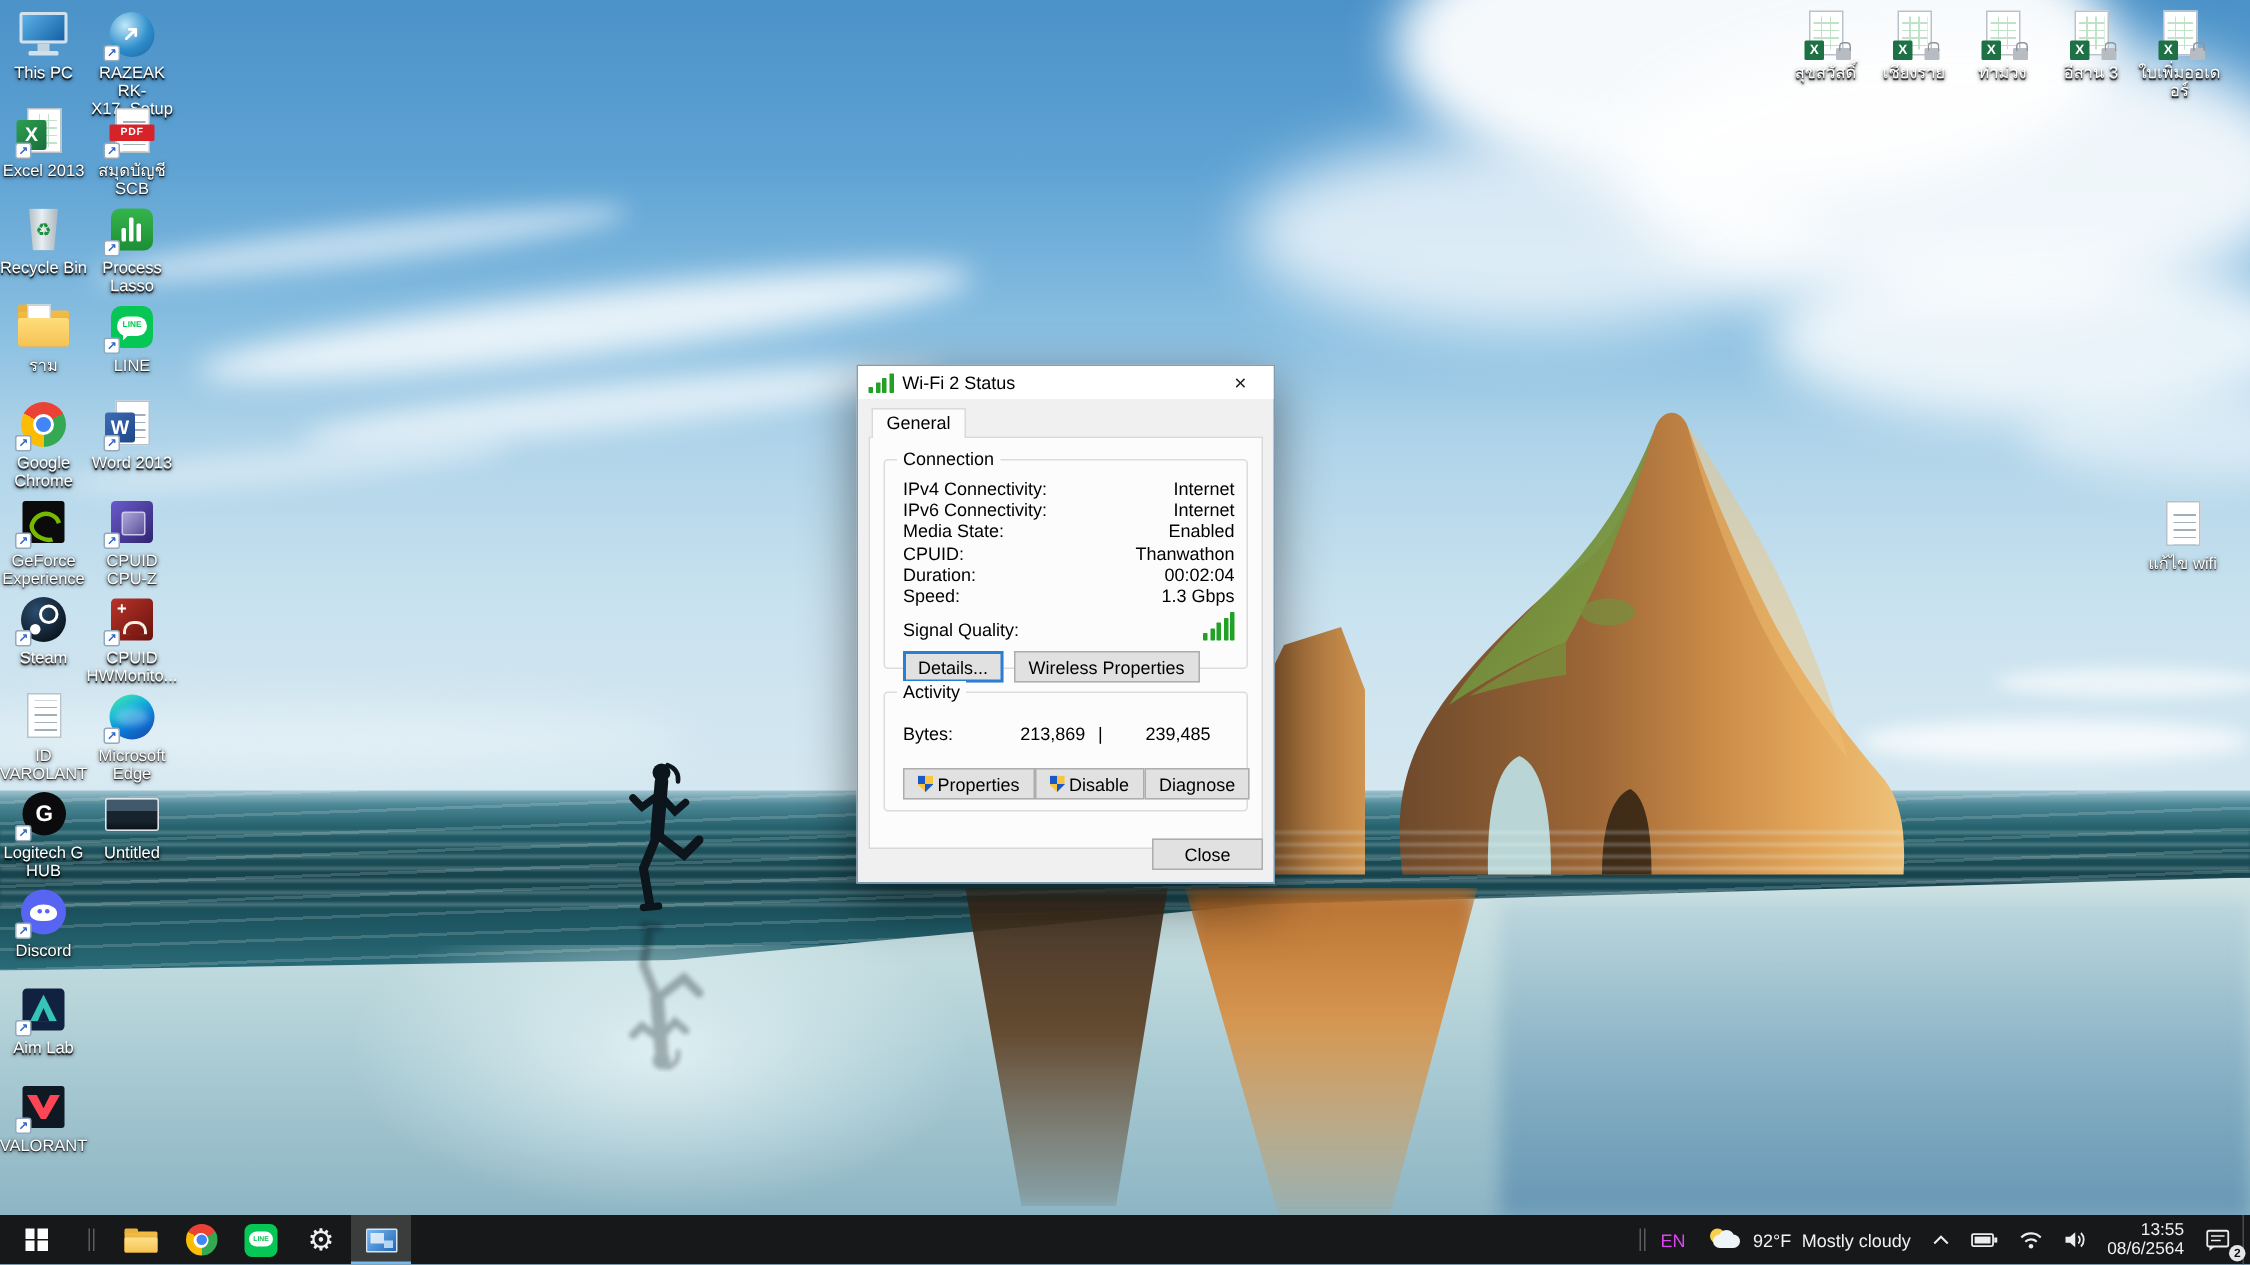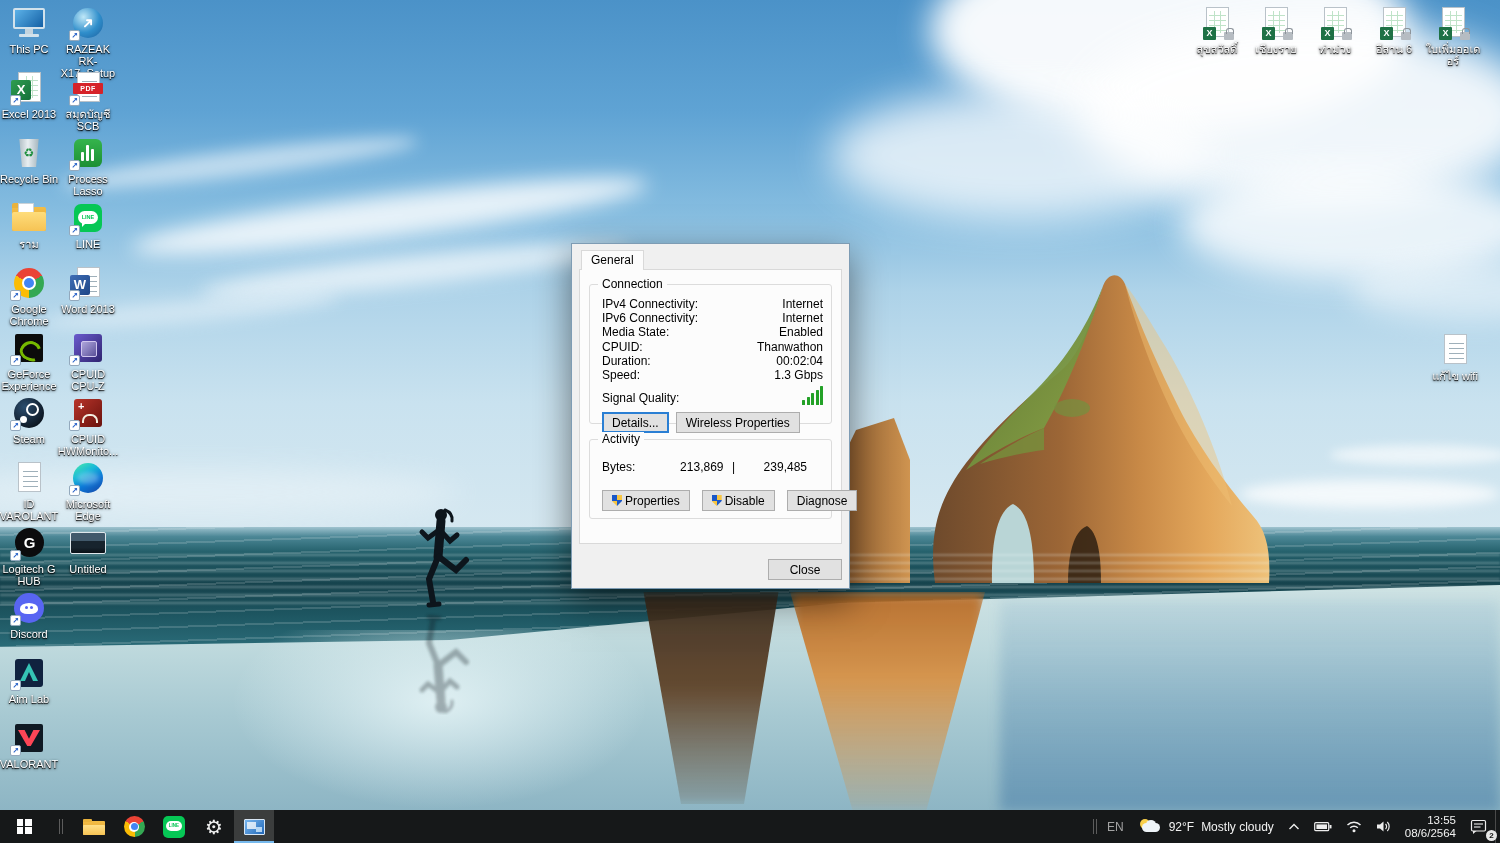--- a/index.html
+++ b/index.html
@@ -145,21 +145,21 @@
   .btn.focus { border:2px solid #2a7fd4; padding:0 8px; }
   .grp-act { height:80px; margin-top:15px; padding:14px 24px 0 12px; }
   .actrow1 { display:flex; align-items:center; justify-content:center; gap:7px; height:34px; }
   .dashline { width:20px; height:1px; background:#555; }
   .compicon { position:relative; width:36px; height:32px; }
   .compicon .mon { position:absolute; width:19px; height:14px; border:2px solid #14395f; border-radius:1px;
          background:linear-gradient(135deg,#86c4f2,#1f64c2); }
   .compicon .bars { position:absolute; left:7px; bottom:1px; display:flex; align-items:flex-end; gap:1px; }
   .compicon .bars i { width:2.5px; background:#1fa32a; display:block; }
   .actrow2 { display:grid; grid-template-columns:58px 1fr 20px 1fr; margin-top:6px; line-height:14px; }
-  .actbtns { display:flex; gap:12px; margin-top:16px; }
+  .actbtns { display:flex; gap:0; margin-top:16px; }
   .shield { width:10px; height:11px; background:conic-gradient(#f7c540 0 25%,#1a57c8 0 50%,#f7c540 0 75%,#1a57c8 0 100%);
          clip-path:polygon(0 0,100% 0,100% 55%,50% 100%,0 55%); }
   .dlg-footer { position:absolute; right:7px; bottom:8px; }
   .btn-close { width:74px; }
 
   
   .taskbar { position:absolute; left:0; bottom:0; width:1500px; height:33px; background:#161819;
          display:flex; align-items:stretch; color:#eee; z-index:50; }
   .tb-start { width:48px; display:flex; align-items:center; justify-content:center; }
   .winlogo { width:15px; height:15px; display:grid; grid-template:1fr 1fr / 1fr 1fr; gap:1.5px; }
@@ -184,21 +184,21 @@
   .mini-line { position:relative; width:22px; height:22px; border-radius:5px; background:#06c755; }
   .mini-line b { position:absolute; left:3px; top:5px; width:16px; height:10px; background:#fff; border-radius:5px;
          color:#06c755; font-size:4.5px; line-height:10px; text-align:center; font-weight:bold; }
   .gear { font-size:20px; color:#f0f0f0; line-height:20px; }
   .netwin { position:relative; width:21px; height:16px; border:1px solid #d8e6f4; border-radius:1px;
          background:linear-gradient(135deg,#7ab8f0,#2067b8); }
   .netwin:before { content:""; position:absolute; left:2px; top:2px; width:9px; height:7px; background:rgba(255,255,255,.75); }
   .netwin:after { content:""; position:absolute; right:2px; bottom:2px; width:6px; height:5px; background:rgba(210,235,255,.8); }
   .tray { margin-left:auto; display:flex; align-items:center; gap:0; }
   .tray-item { padding:0 7px; display:flex; align-items:center; height:33px; }
-  .tray .lang { font-size:12px; color:#a3a3a3; }
+  .tray .lang { font-size:12px; color:#d946ef; }
   .weather { display:flex; align-items:center; gap:7px; }
   .wicon { position:relative; width:24px; height:16px; }
   .wicon .sun { position:absolute; left:2px; top:0; width:10px; height:10px; border-radius:50%; background:#f8cf4a; }
   .wicon .cl1 { position:absolute; left:4px; top:4px; width:18px; height:9px; border-radius:8px; background:#eef4f8; }
   .wicon .cl2 { position:absolute; left:8px; top:1px; width:10px; height:9px; border-radius:50%; background:#eef4f8; }
   .wtxt { font-size:12px; color:#f2f2f2; }
   .clock { text-align:right; font-size:11.5px; line-height:13px; color:#f2f2f2; }
   .notif { position:relative; }
   .badge { position:absolute; right:-2px; bottom:2px; width:11px; height:11px; border-radius:50%; background:#e6e6e6;
          color:#111; font-size:8px; line-height:11px; text-align:center; font-weight:bold; }
@@ -524,21 +524,21 @@
     <div class="dicon" style="left: 1362px; top: 6px;">
     <div class="art">
         <div class="ia">
           <div class="page">
             <div class="grid"></div>
           </div>
           <div class="xsq">X</div>
           <div class="lock"></div>
         </div>
       </div>
-    <div class="lbl">อีสาน 6</div>
+    <div class="lbl">อีสาน 3</div>
   </div>
     <div class="dicon" style="left: 1421px; top: 6px;">
     <div class="art">
         <div class="ia">
           <div class="page">
             <div class="grid"></div>
           </div>
           <div class="xsq">X</div>
           <div class="lock"></div>
         </div>
@@ -549,20 +549,30 @@
     <div class="art">
         <div class="ia">
           <div class="page lines"></div>
         </div>
       </div>
     <div class="lbl">แก้ไข wifi</div>
   </div>
   </div>
 
 <div class="dlg">
+  <div class="dlg-title">
+    <span class="sigbars" style="height:13px;">
+      <i style="height:4px"></i>
+        <i style="height:7px"></i>
+        <i style="height:10px"></i>
+        <i style="height:13px"></i>
+    </span>
+    <span class="txt">Wi-Fi 2 Status</span>
+    <span class="dlg-close">×</span>
+  </div>
 
   <div class="tabstrip">
     <span class="tab">General</span>
   </div>
 
   <div class="tabpage">
     <div class="grp grp-conn">
       <span class="legend">Connection</span>
       <div id="conn-rows">
           <div class="crow">

